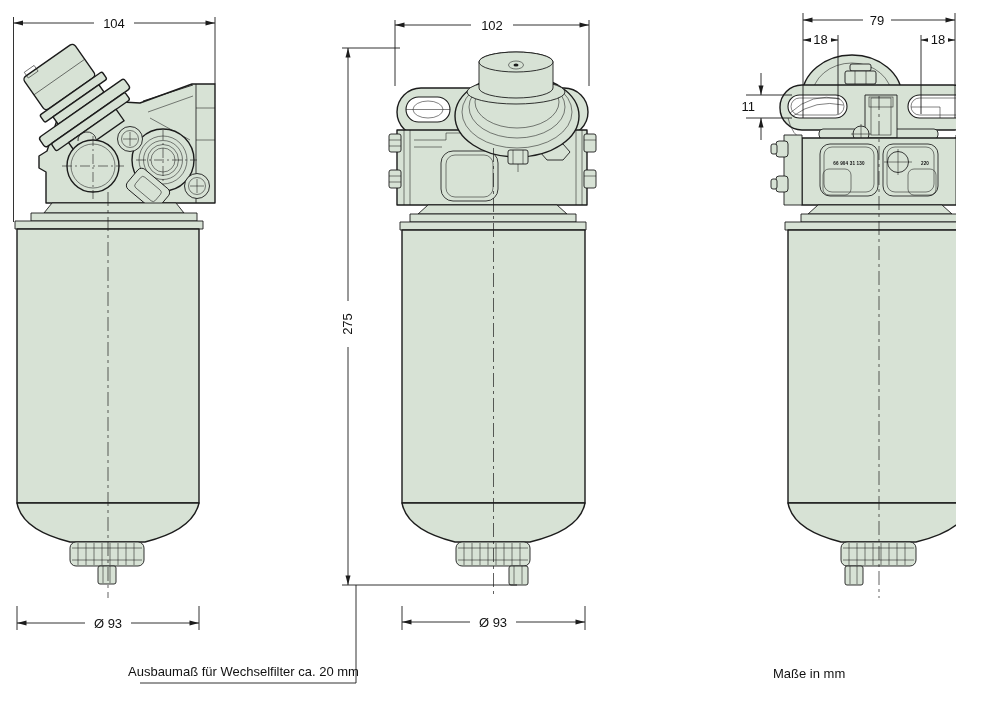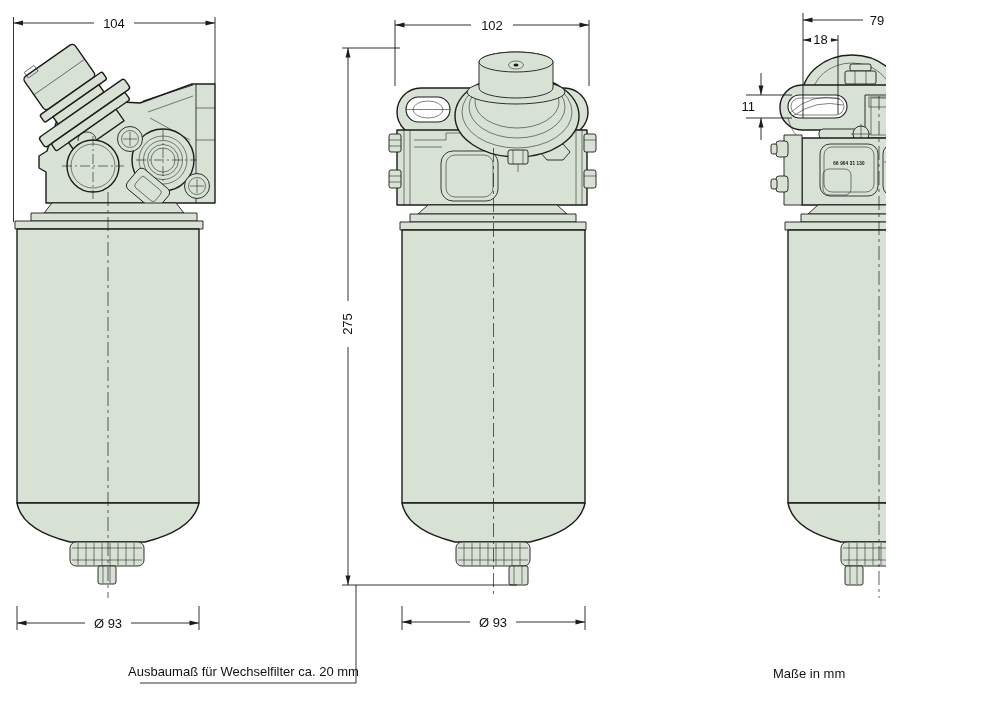--- a/index.html
+++ b/index.html
@@ -1,16 +1,16 @@
 <!DOCTYPE html>
 <html><head>
 <meta charset="utf-8">
 <style>
   html,body{margin:0;padding:0;background:#ffffff;}
-  #stage{position:relative;width:886px;height:713px;background:#ffffff;overflow:hidden;
+  #stage{position:relative;width:956px;height:713px;background:#ffffff;overflow:hidden;
          font-family:"Liberation Sans",sans-serif;}
   svg{position:absolute;left:0;top:0;}
   
   .p  {fill:#d7e2d5;stroke:#1c1c1c;stroke-width:1.4;stroke-linejoin:round;}
   .p2 {fill:#d7e2d5;stroke:#1c1c1c;stroke-width:0.9;stroke-linejoin:round;}
   .t  {fill:none;stroke:#1c1c1c;stroke-width:0.85;}
   .th {fill:none;stroke:#1c1c1c;stroke-width:0.55;}
   .w  {fill:#ffffff;stroke:#1c1c1c;stroke-width:1.1;}
   
   .dim{fill:none;stroke:#1c1c1c;stroke-width:0.9;}

